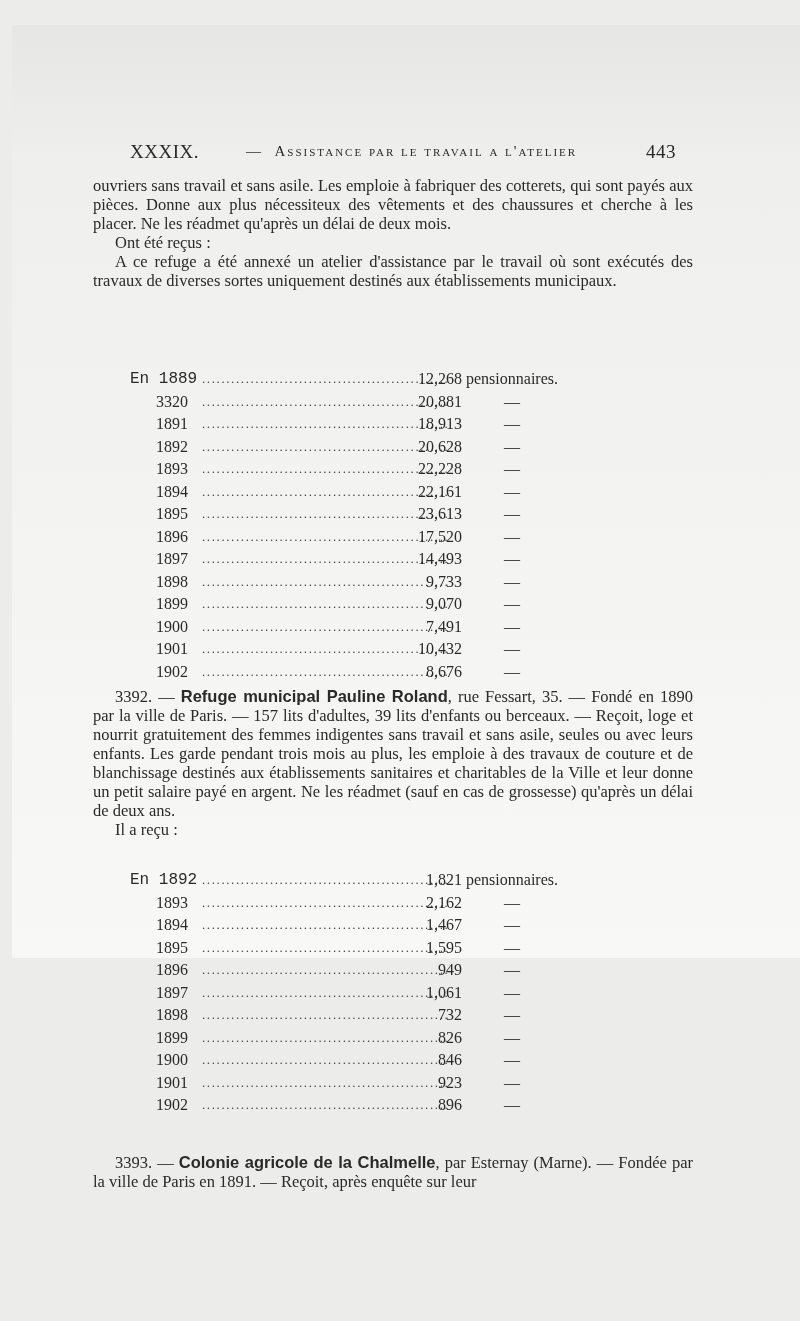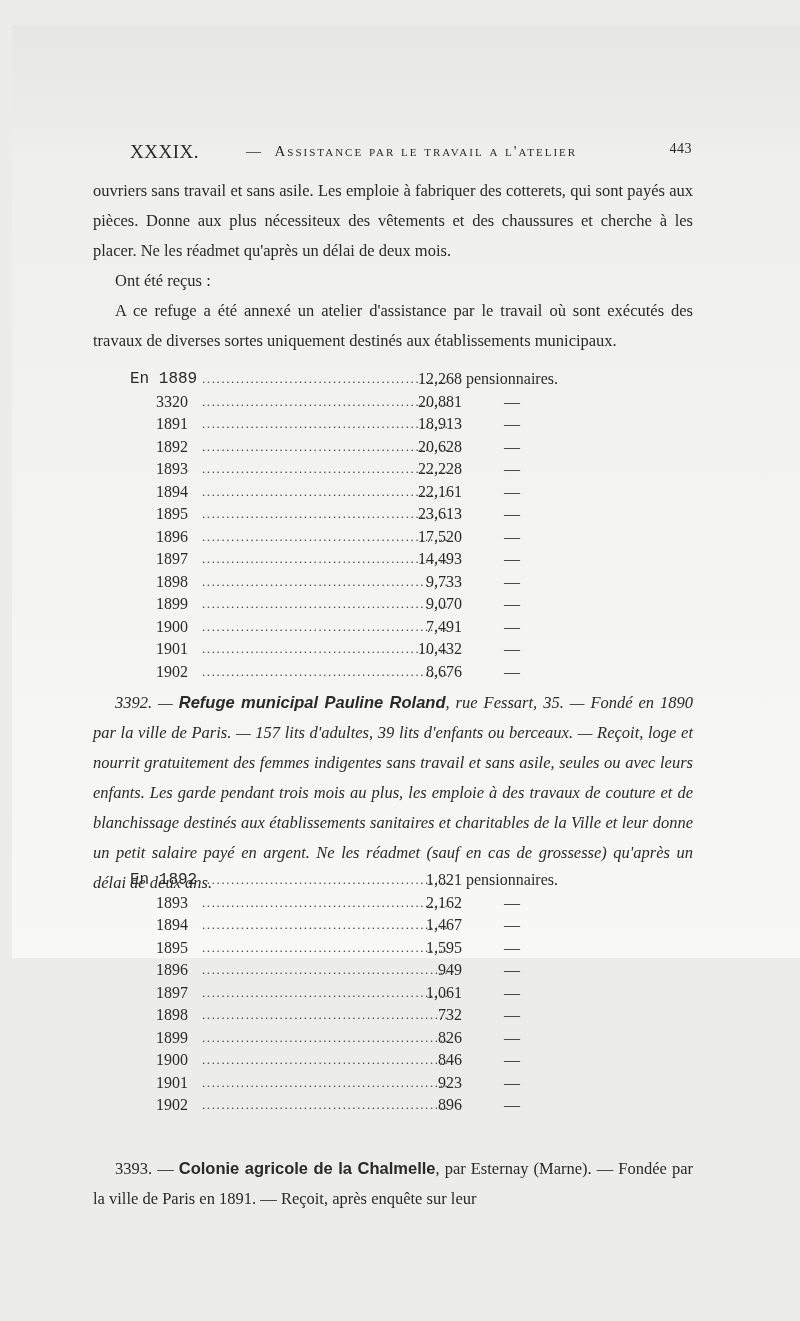--- a/index.html
+++ b/index.html
@@ -42,30 +42,30 @@
     .running-head .title {
       position: absolute;
       left: 116px;
       top: 2px;
       font-variant: small-caps;
       font-size: 15px;
       letter-spacing: 2px;
     }
     .running-head .page-no {
       position: absolute;
-      right: 0;
+      right: 16px;
       top: 0;
-      font-size: 14px;
+      font-size: 19px;
     }
     .text-block {
       position: absolute;
       left: 81px;
       width: 600px;
       font-size: 16.5px;
-      line-height: 30px;
+      line-height: 19px;
       text-align: justify;
     }
     .text-block p {
       margin: 0;
     }
     .indent {
       text-indent: 22px;
     }
     .entry-title {
       font-family: "Liberation Sans", "DejaVu Sans", sans-serif;
@@ -214,22 +214,23 @@
         <span class="ditto">—</span>
       </div>
       <div class="row">
         <span class="year"><span>1902</span></span>
         <span class="dots">...................................................</span>
         <span class="count">8,676</span>
         <span class="ditto">—</span>
       </div>
     </div>
 
-  <div class="text-block" style="top:662px;font-style:italic;">
+  <div class="text-block" style="top:662px;">
     <p class="indent"><span>3392. —</span> <span class="entry-title">Refuge municipal Pauline Roland</span><span>, rue Fessart, 35. —</span> <span>Fondé en 1890 par la ville de Paris. — 157 lits d'adultes, 39 lits d'enfants ou berceaux. — Reçoit, loge et nourrit gratuitement des femmes indigentes sans travail et sans asile, seules ou avec leurs enfants. Les garde pendant trois mois au plus, les emploie à des travaux de couture et de blanchissage destinés aux établissements sanitaires et charitables de la Ville et leur donne un petit salaire payé en argent. Ne les réadmet (sauf en cas de grossesse) qu'après un délai de deux ans.</span></p>
+    <p class="indent">Il a reçu :</p>
   </div>
 
   <div class="table" id="table2" style="top:844px;">
       <div class="row first">
         <span class="year"><span>En</span> <span>1892</span></span>
         <span class="dots">...................................................</span>
         <span class="count">1,821</span>
         <span class="unit">pensionnaires.</span>
       </div>
       <div class="row">

